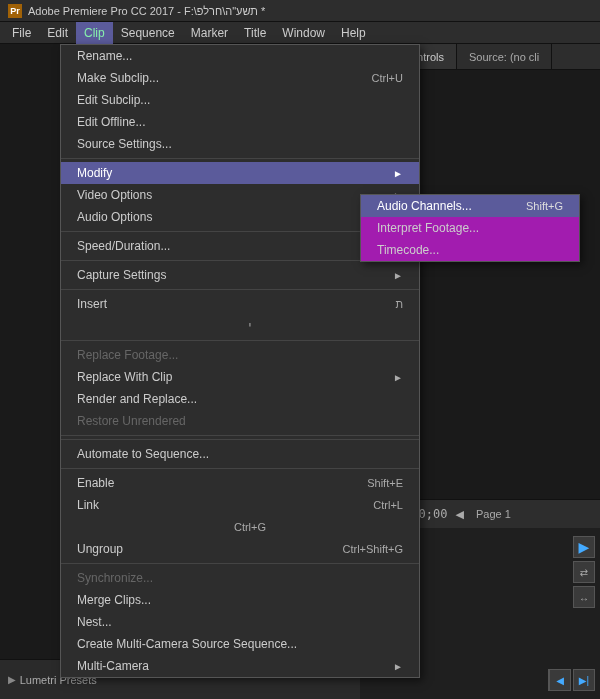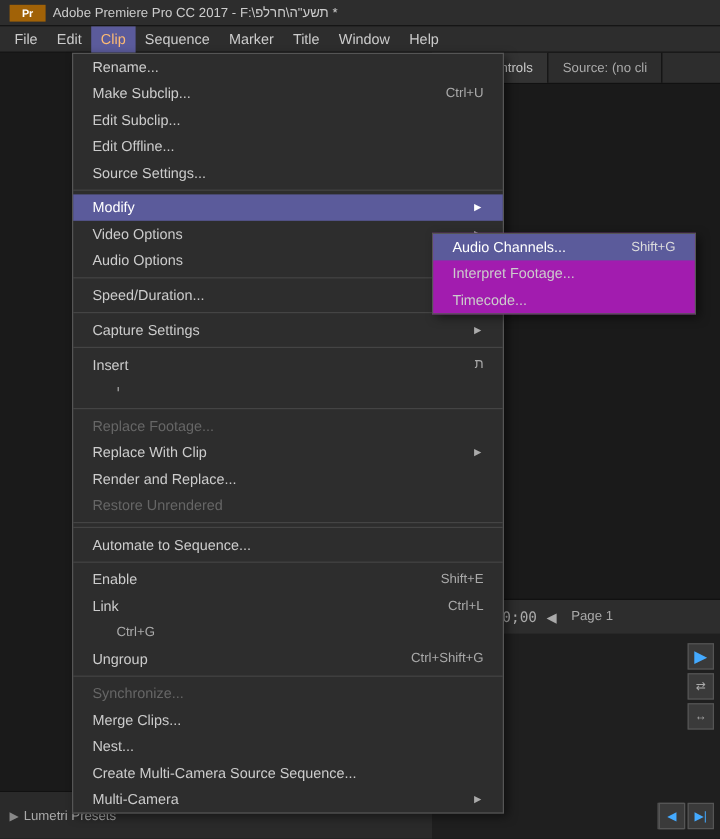--- a/index.html
+++ b/index.html
@@ -18,21 +18,21 @@
     .title-bar {
       background: #2d2d2d;
       height: 22px;
       display: flex;
       align-items: center;
       padding: 0 8px;
       gap: 6px;
       border-bottom: 1px solid #111;
     }
     .title-bar-icon {
-      width: 30px;
+      width: 14px;
       height: 14px;
       background: #a16207;
       display: flex;
       align-items: center;
       justify-content: center;
       font-size: 9px;
       font-weight: bold;
       color: white;
     }
     .title-bar-text {
@@ -53,21 +53,21 @@
       padding: 2px 8px;
       cursor: pointer;
       font-size: 12px;
       color: #cccccc;
       height: 22px;
       display: flex;
       align-items: center;
     }
     .menu-item.active {
       background: #5b5b9b;
-      color: #fdba74;
+      color: #86efac;
     }
 
     
     .main-area {
       display: flex;
       height: calc(699px - 44px);
       position: relative;
     }
 
     
@@ -84,21 +84,21 @@
     .menu-divider {
       height: 1px;
       background: #444;
       margin: 3px 0;
     }
     .dropdown-item {
       padding: 4px 16px;
       cursor: pointer;
       display: flex;
       align-items: center;
-      justify-content: flex-start;
+      justify-content: center;
       height: 22px;
       color: #cccccc;
       font-size: 12px;
     }
     .dropdown-item.highlighted {
       background: #5b5b9b;
       color: white;
     }
     .dropdown-item.disabled {
       color: #666;

